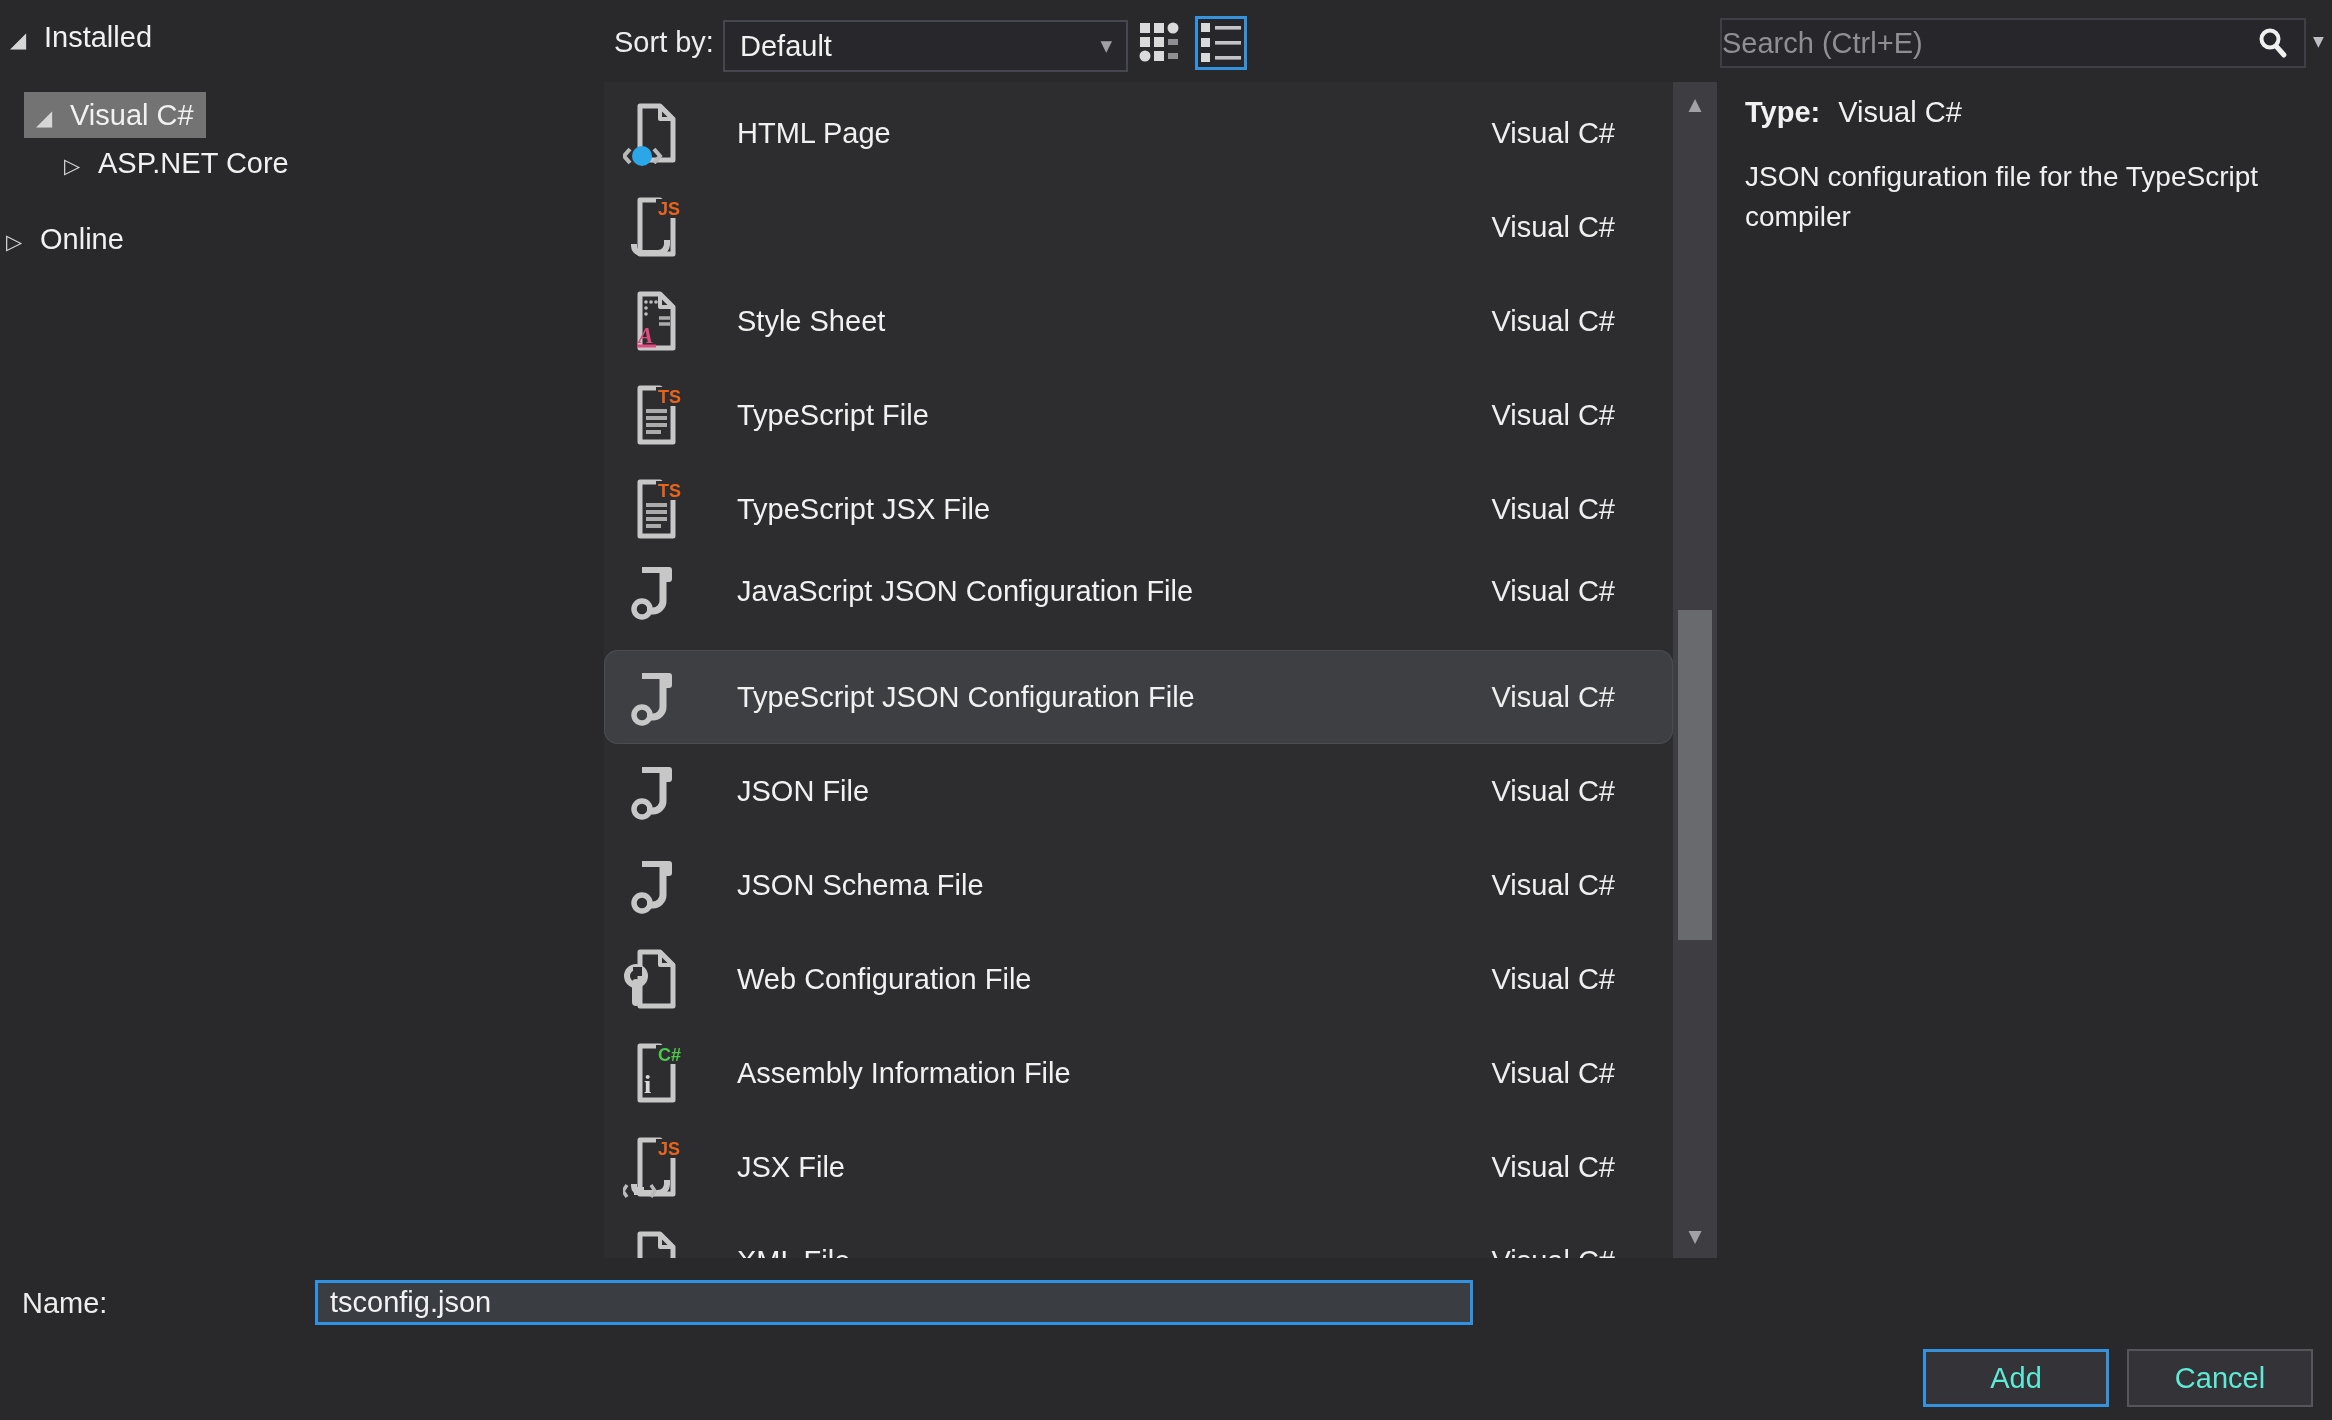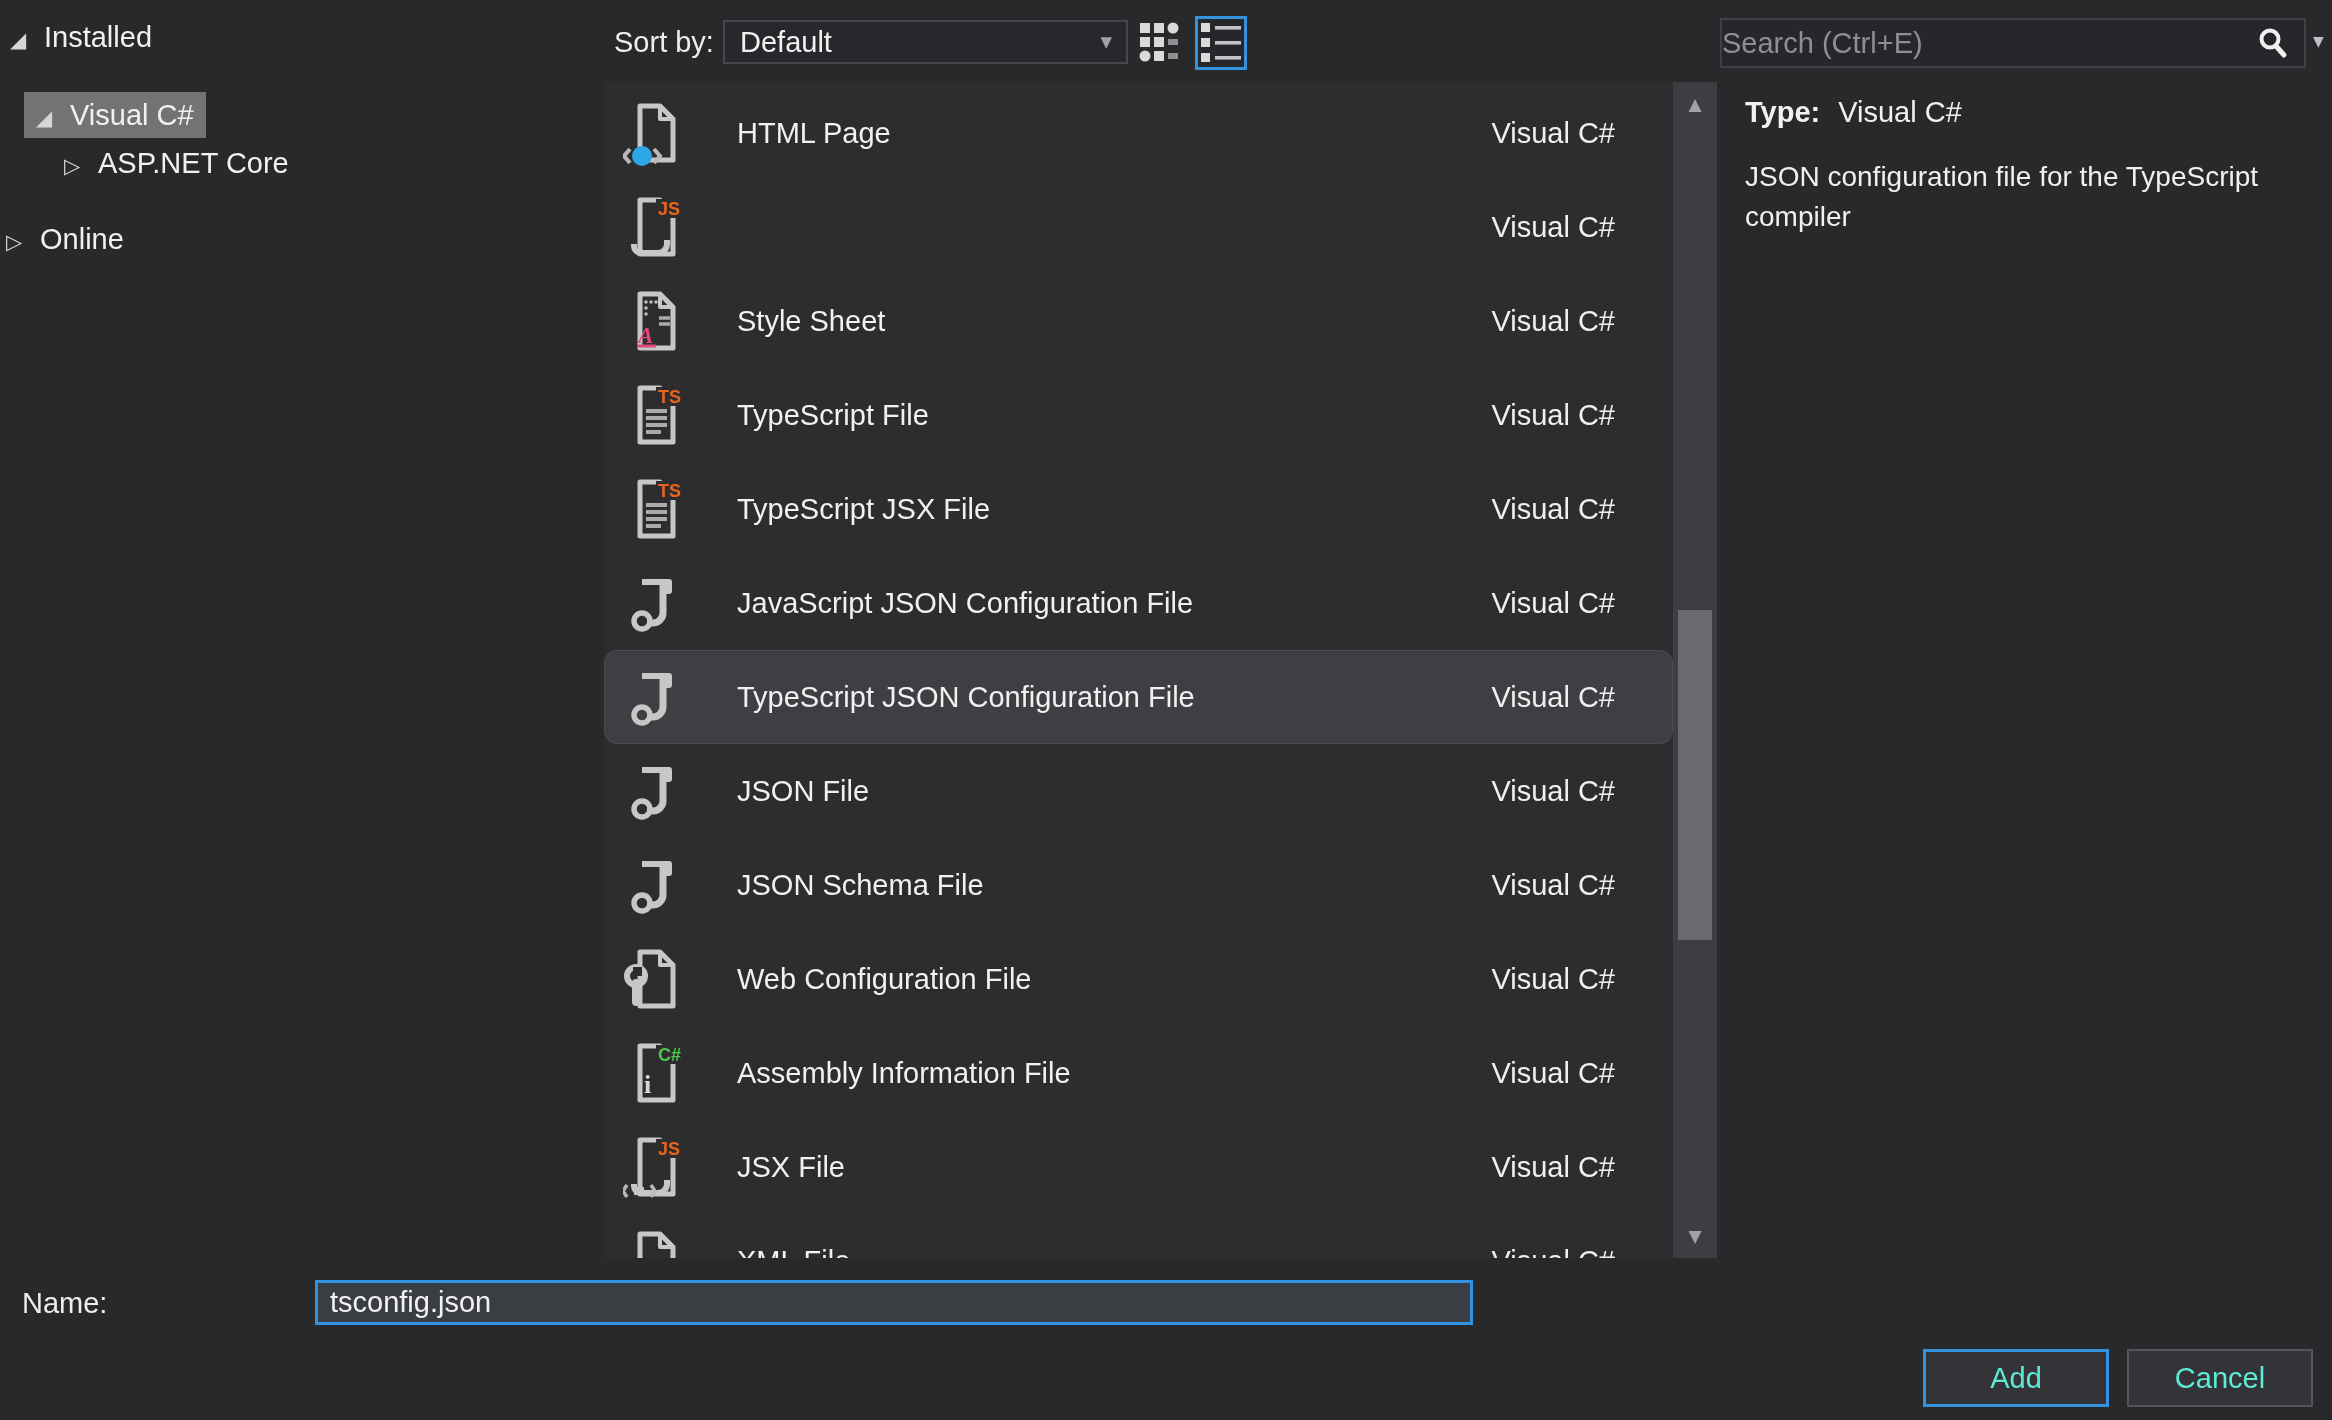--- a/index.html
+++ b/index.html
@@ -76,21 +76,21 @@
 <div id="dialog">
 
   <div id="tree">
       <div class="tree-item" style="left: 10px; top: 14px;"><span class="glyph">◢</span><span>Installed</span></div>
       <div class="tree-item selected" style="left: 24px; top: 92px;"><span class="glyph">◢</span><span>Visual C#</span></div>
       <div class="tree-item" style="left: 64px; top: 140px;"><span class="glyph">▷</span><span>ASP.NET Core</span></div>
       <div class="tree-item" style="left: 6px; top: 216px;"><span class="glyph">▷</span><span>Online</span></div>
     </div>
 
   <div class="tb-label" style="left:614px; top:20px;">Sort by:</div>
-  <div class="dropdown" style="left:723px; top:20px; width:405px; height:44px;">
+  <div class="dropdown" style="left:723px; top:20px; width:405px; height:52px;">
     <span class="dd-text">Default</span>
     <span class="dd-arrow">▼</span>
   </div>
 
   <div class="iconbtn" style="left:1136px; top:20px; width:48px; height:44px;">
     <svg width="42" height="40" viewBox="0 0 42 40">
       <rect x="1" y="1" width="10" height="10" fill="#DADADA"></rect>
       <rect x="15" y="1" width="10" height="10" fill="#DADADA"></rect>
       <circle cx="34" cy="6" r="5.5" fill="#DADADA"></circle>
       <rect x="1" y="15" width="10" height="10" fill="#DADADA"></rect>
@@ -174,21 +174,21 @@
         <div class="ficon"><svg width="64" height="68" viewBox="0 0 64 68">
             <path d="M17 7 h20 l13 13 v41 h-33 z" fill="none" stroke="#C7C7C7" stroke-width="5" stroke-linejoin="round"></path>
             <path d="M37 7 v13 h13" fill="none" stroke="#C7C7C7" stroke-width="4" stroke-linejoin="round"></path>
             <path d="M23 30 h21 M23 37 h21 M23 44 h21 M23 51 h15" stroke="#ABABAB" stroke-width="4"></path>
             <rect x="33" y="6" width="26" height="19" fill="#2D2D30"></rect>
             <text x="35" y="22" font-size="18" font-weight="bold" fill="#E8641B" font-family="Liberation Sans,sans-serif">TS</text>
           </svg></div>
         <div class="flabel">TypeScript JSX File</div>
         <div class="fcat">Visual C#</div>
       </div>
-      <div class="row" style="top: 474px;">
+      <div class="row" style="top: 462px;">
         <div class="ficon"><svg width="64" height="68" viewBox="0 0 64 68">
             <path d="M19 13 h27 v9 h-8" fill="none" stroke="#C7C7C7" stroke-width="6" stroke-linejoin="round"></path>
             <path d="M40 16 v28 a10 10 0 0 1 -10 10 h-6" fill="none" stroke="#C7C7C7" stroke-width="7"></path>
             <circle cx="19" cy="52" r="8" fill="none" stroke="#C7C7C7" stroke-width="5.5"></circle>
           </svg></div>
         <div class="flabel">JavaScript JSON Configuration File</div>
         <div class="fcat">Visual C#</div>
       </div>
       <div class="row selected" style="top: 568px; border-radius: 14px;">
         <div class="ficon"><svg width="64" height="68" viewBox="0 0 64 68">

